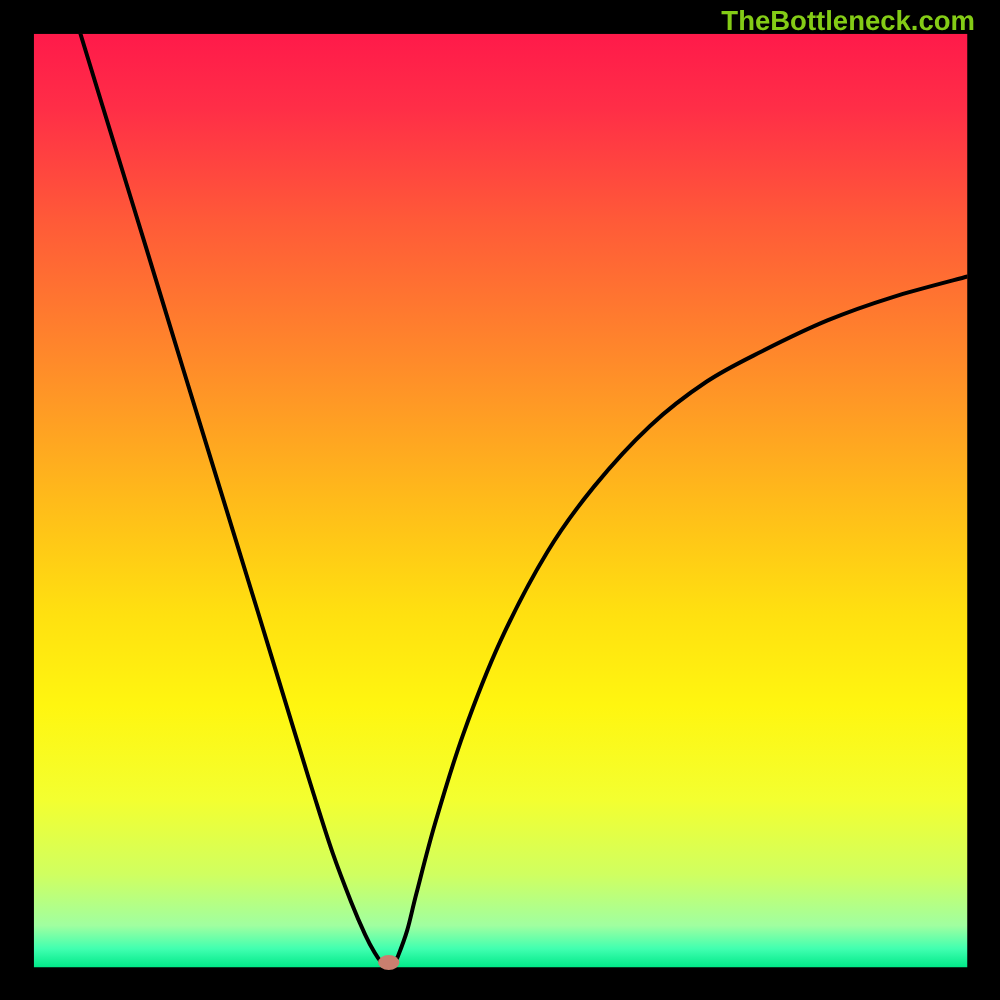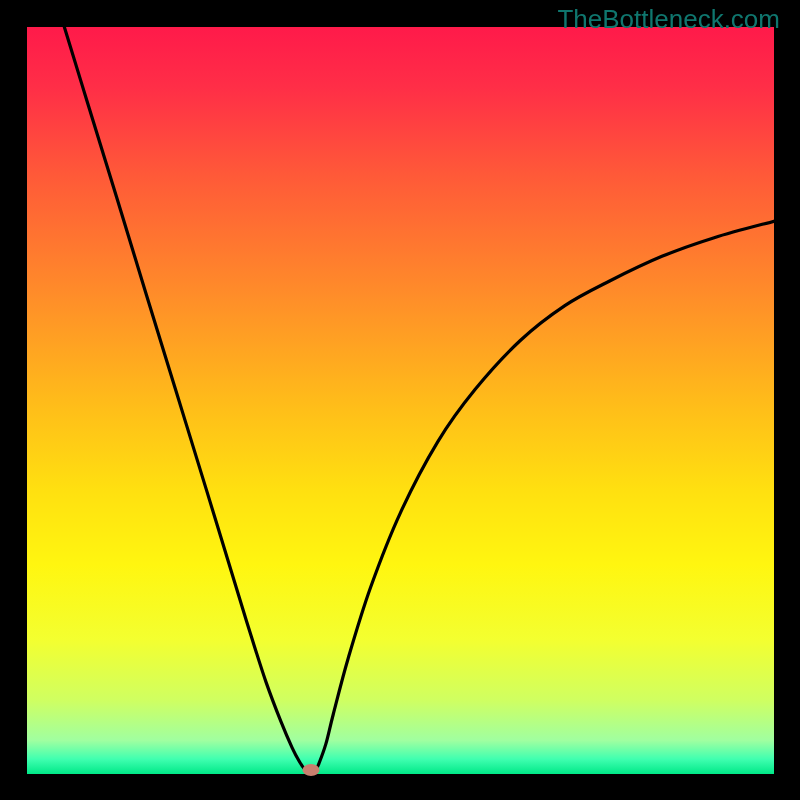--- a/index.html
+++ b/index.html
@@ -8,23 +8,23 @@
     height: 800px;
     background: #000;
     position: relative;
     overflow: hidden;
     font-family: Arial, sans-serif;
   }
   .watermark {
     position: absolute;
     top: 4px;
     right: 20px;
-    color: #0f766e;
-    font-size: 26px;
-    font-weight: 400;
+    color: #84cc16;
+    font-size: 22px;
+    font-weight: 700;
     z-index: 10;
   }
   .plot-area {
     position: absolute;
     left: 27px;
     top: 27px;
     width: 747px;
     height: 747px;
   }
   .gradient-bg {

